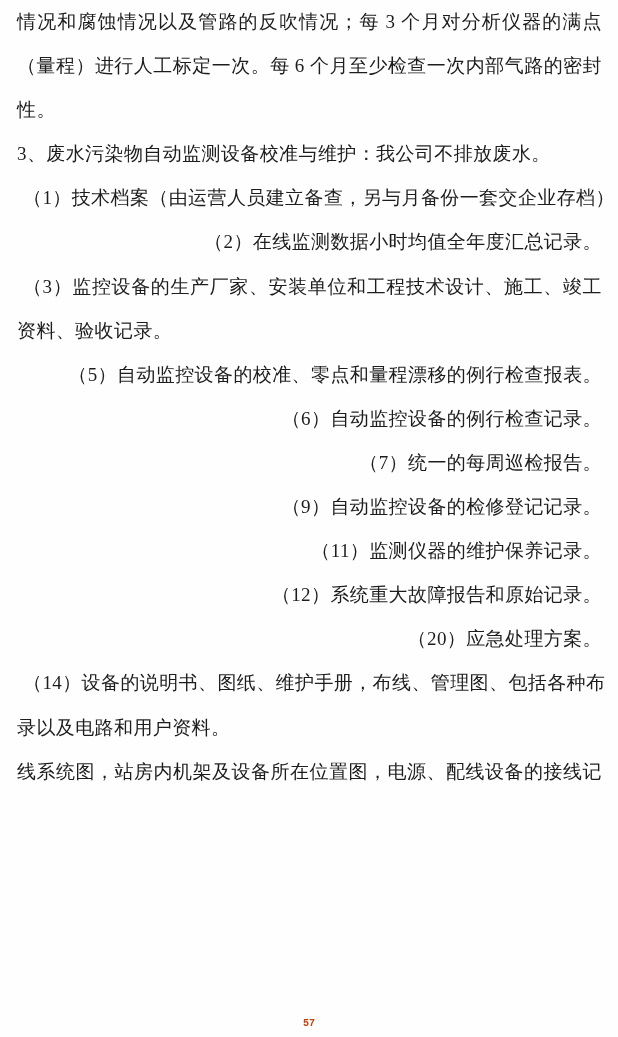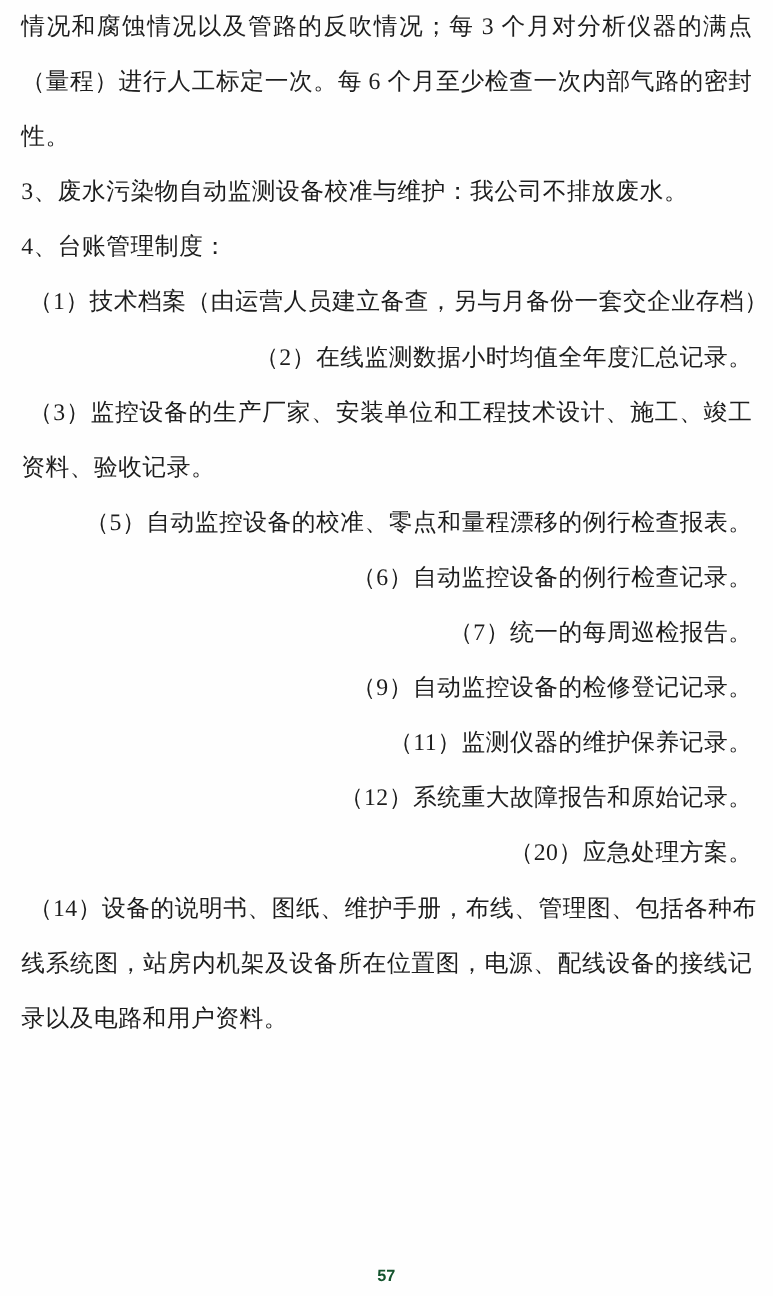--- a/index.html
+++ b/index.html
@@ -44,48 +44,47 @@
     text-justify: inter-character;
   }
   .footer {
     position: absolute;
     left: 0;
     top: 1012px;
     width: 618px;
     text-align: center;
   }
   .pagenum {
-    font-family: Liberation Sans, sans-serif;
-    font-size: 13px;
+    font-family: Liberation Mono, monospace;
+    font-size: 10px;
     font-weight: bold;
-    color: #14532d;
+    color: #c2410c;
   }
 </style>
 </head>
 <body>
 
 <div class="page">
   <div class="content">
     <div class="line fill">情况和腐蚀情况以及管路的反吹情况；每 3 个月对分析仪器的满点</div>
     <div class="line fill">（量程）进行人工标定一次。每 6 个月至少检查一次内部气路的密封</div>
     <div class="line">性。</div>
     <div class="line">3、废水污染物自动监测设备校准与维护：我公司不排放废水。</div>
-    <div class="line">4、台账管理制度：</div>
     <div class="line indent fill">（1）技术档案（由运营人员建立备查，另与月备份一套交企业存档）</div>
     <div class="line indent">（2）在线监测数据小时均值全年度汇总记录。</div>
     <div class="line indent fill">（3）监控设备的生产厂家、安装单位和工程技术设计、施工、竣工</div>
     <div class="line">资料、验收记录。</div>
     <div class="line indent">（5）自动监控设备的校准、零点和量程漂移的例行检查报表。</div>
     <div class="line indent">（6）自动监控设备的例行检查记录。</div>
     <div class="line indent">（7）统一的每周巡检报告。</div>
     <div class="line indent">（9）自动监控设备的检修登记记录。</div>
     <div class="line indent">（11）监测仪器的维护保养记录。</div>
     <div class="line indent">（12）系统重大故障报告和原始记录。</div>
     <div class="line indent">（20）应急处理方案。</div>
     <div class="line indent fill">（14）设备的说明书、图纸、维护手册，布线、管理图、包括各种布</div>
+    <div class="line">录以及电路和用户资料。</div>
     <div class="line fill">线系统图，站房内机架及设备所在位置图，电源、配线设备的接线记</div>
-    <div class="line">录以及电路和用户资料。</div>
   </div>
 
   <div class="footer">
     <span class="pagenum">57</span>
   </div>
 </div>
 
 </body></html>

